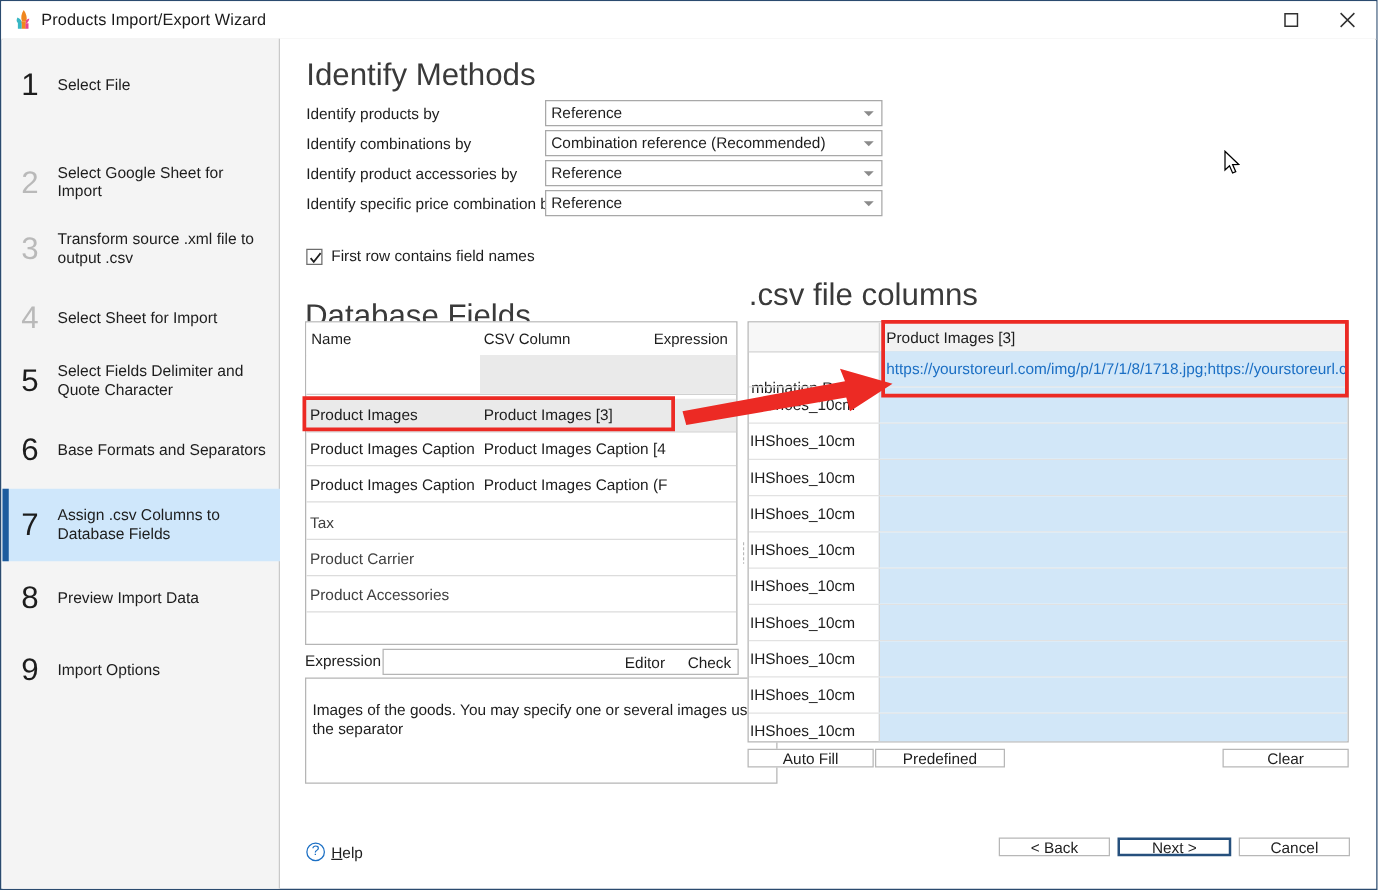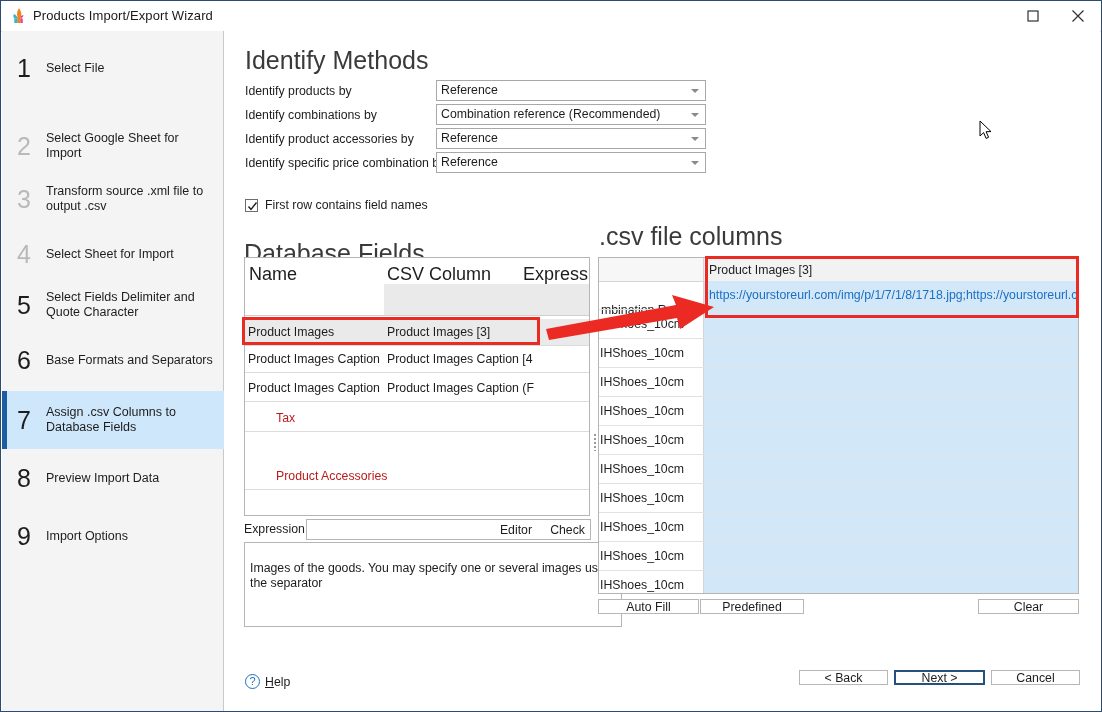--- a/index.html
+++ b/index.html
@@ -109,34 +109,34 @@
     position: absolute; left: 243px; top: 256px;
     width: 346px; height: 259px;
     border: 1px solid #b5b5b5; background: #ffffff;
     box-sizing: border-box; overflow: hidden;
   }
   #dbhead {
     position: absolute; left:0; top:0; right:0; height: 26px;
     background: #ffffff; border-bottom: 1px solid #d5d5d5;
   }
   #dbhead .h {
-    position: absolute; top: 6px; font-size: 18px; color: #1d1d1d; white-space: nowrap;
+    position: absolute; top: 6px; font-size: 12px; color: #1d1d1d; white-space: nowrap;
   }
   .dbrow {
     position: absolute; left: 0; width: 344px; height: 27px;
     border-bottom: 1px solid #dcdcdc;
     box-sizing: border-box;
   }
   .dbrow .c-name {
     position: absolute; left: 3px; top: 6px; font-size: 12.3px; color: #1d1d1d; white-space: nowrap;
   }
   .dbrow .c-csv {
     position: absolute; left: 142px; top: 6px; font-size: 12.3px; color: #1d1d1d; white-space: nowrap;
   }
-  .dbrow.red .c-name, .dbrow.red .c-csv { color: #b91c1c; margin-left: 28px; }
+  .dbrow.red .c-name, .dbrow.red .c-csv { color: #404040; }
   .dbrow.sel { background: #eaeaea; }
   .dbrow.blank { background: #ffffff; border-bottom: 1px solid #d0d0d0; }
   .dbrow.blank .shade {
     position: absolute; left: 139px; top: 0; right: 0; bottom: 0; background: #eaeaea;
   }
 
   
   #exprrow { position: absolute; left: 243px; top: 518px; width: 347px; height: 21px; }
   #exprrow .lab { position: absolute; left: 0; top: 3px; font-size: 12.3px; color: #1d1d1d; }
   #exprbox {
@@ -369,20 +369,23 @@
 
     <div class="dbrow" style="top:117px;">
       <span class="c-name">Product Images Caption</span>
       <span class="c-csv">Product Images Caption (F</span>
     </div>
 
     <div class="dbrow red" style="top:147px;">
       <span class="c-name">Tax</span>
     </div>
 
+    <div class="dbrow red" style="top:176px;">
+      <span class="c-name">Product Carrier</span>
+    </div>
 
     <div class="dbrow red" style="top:205px;">
       <span class="c-name">Product Accessories</span>
     </div>
 
   </div>
 
   <div id="exprrow">
     <span class="lab">Expression</span>
     <div id="exprbox">

